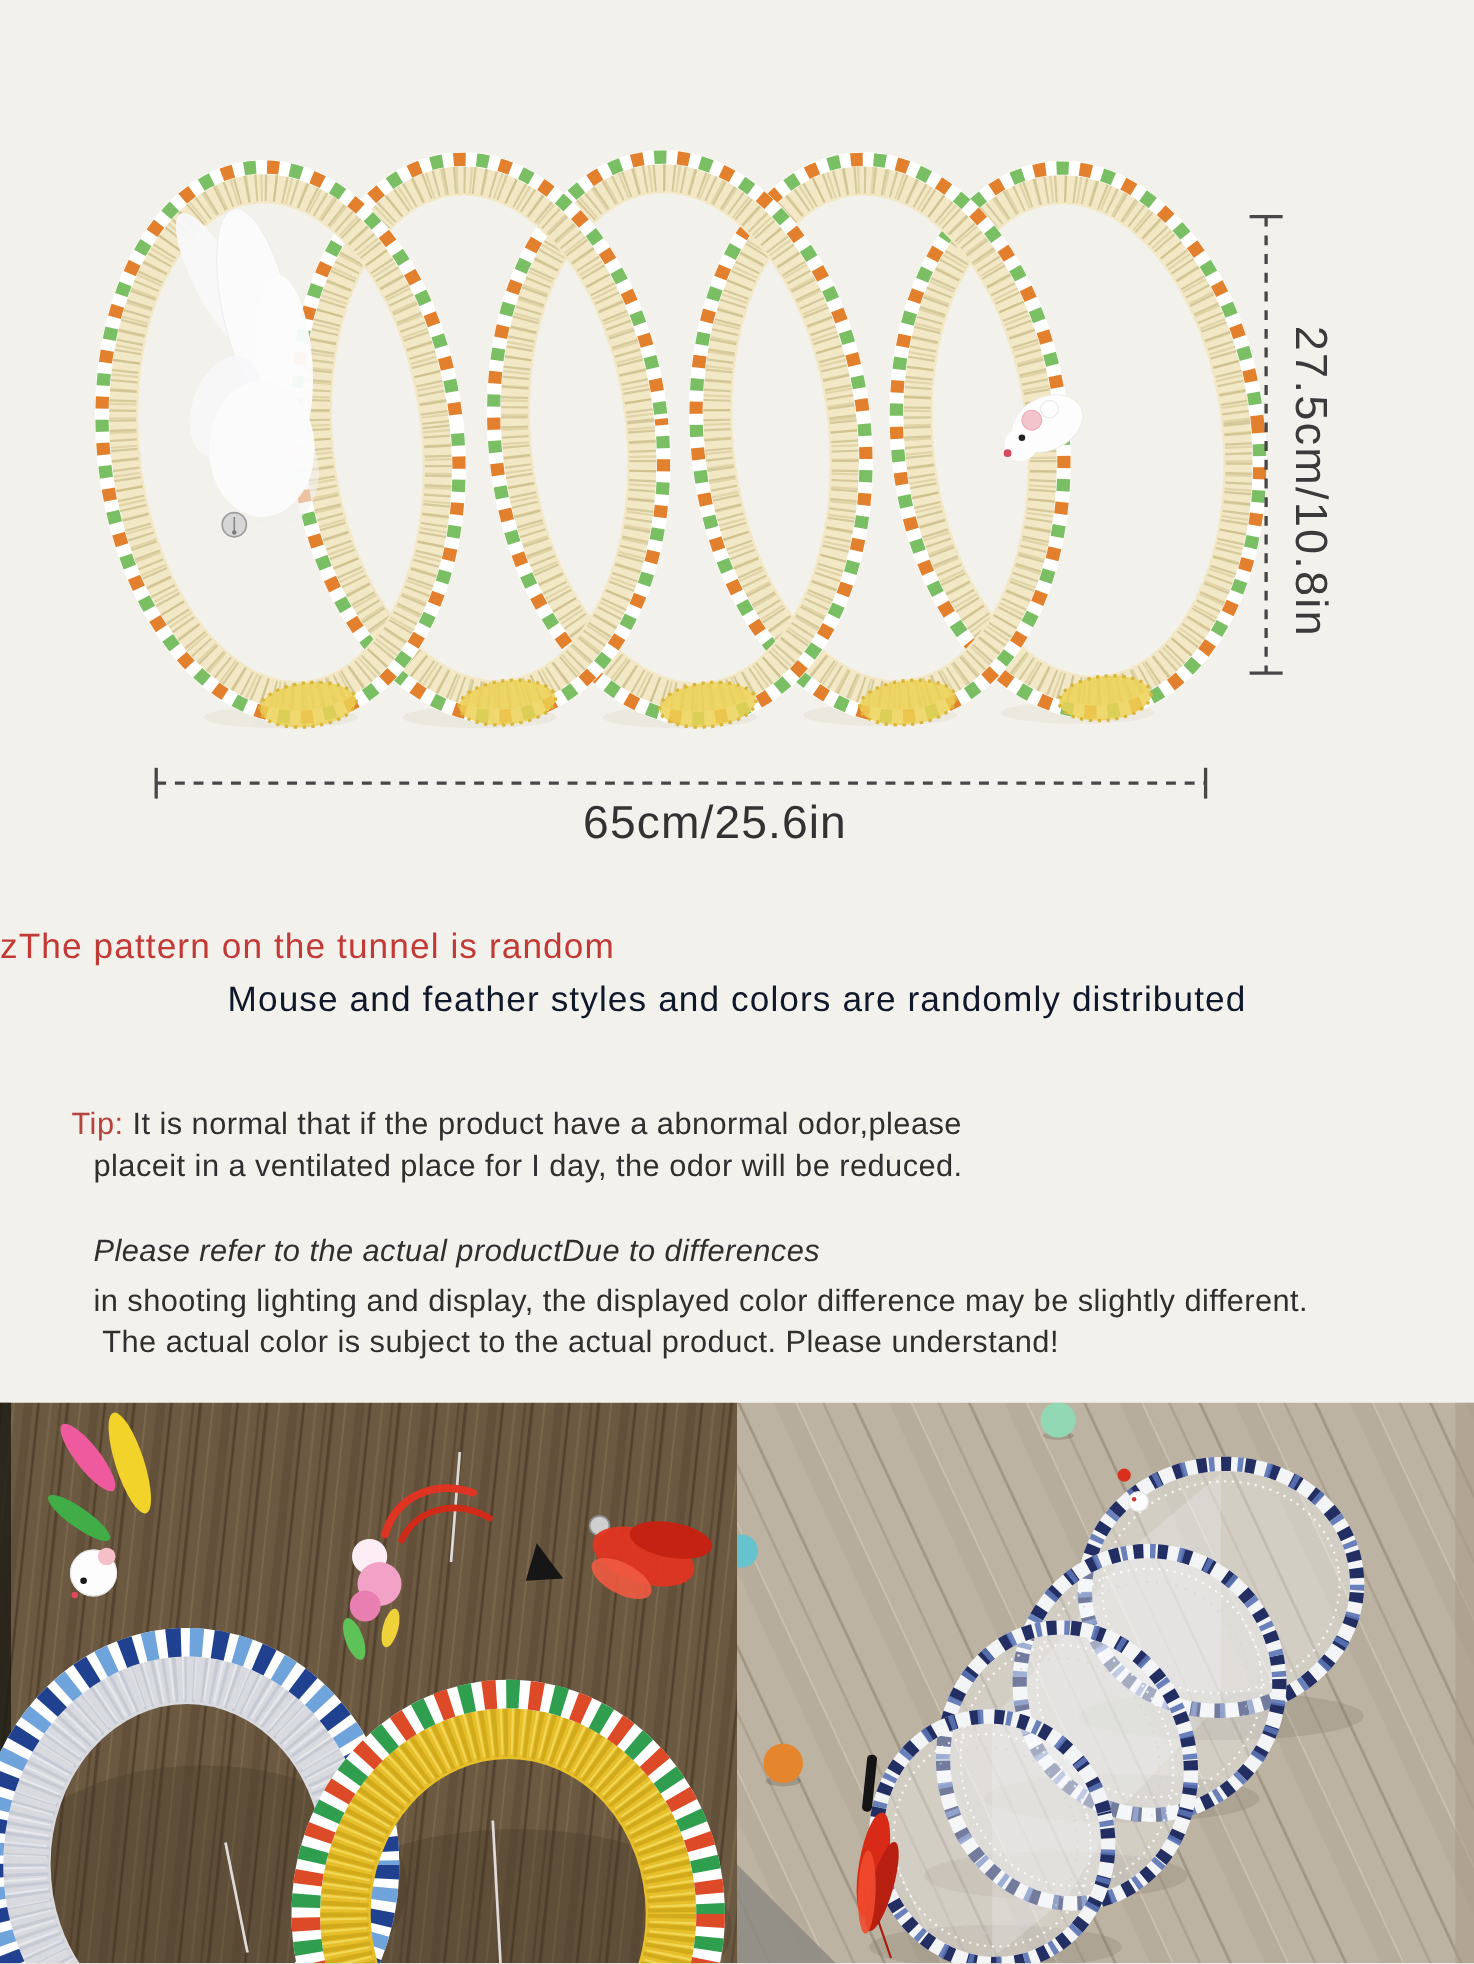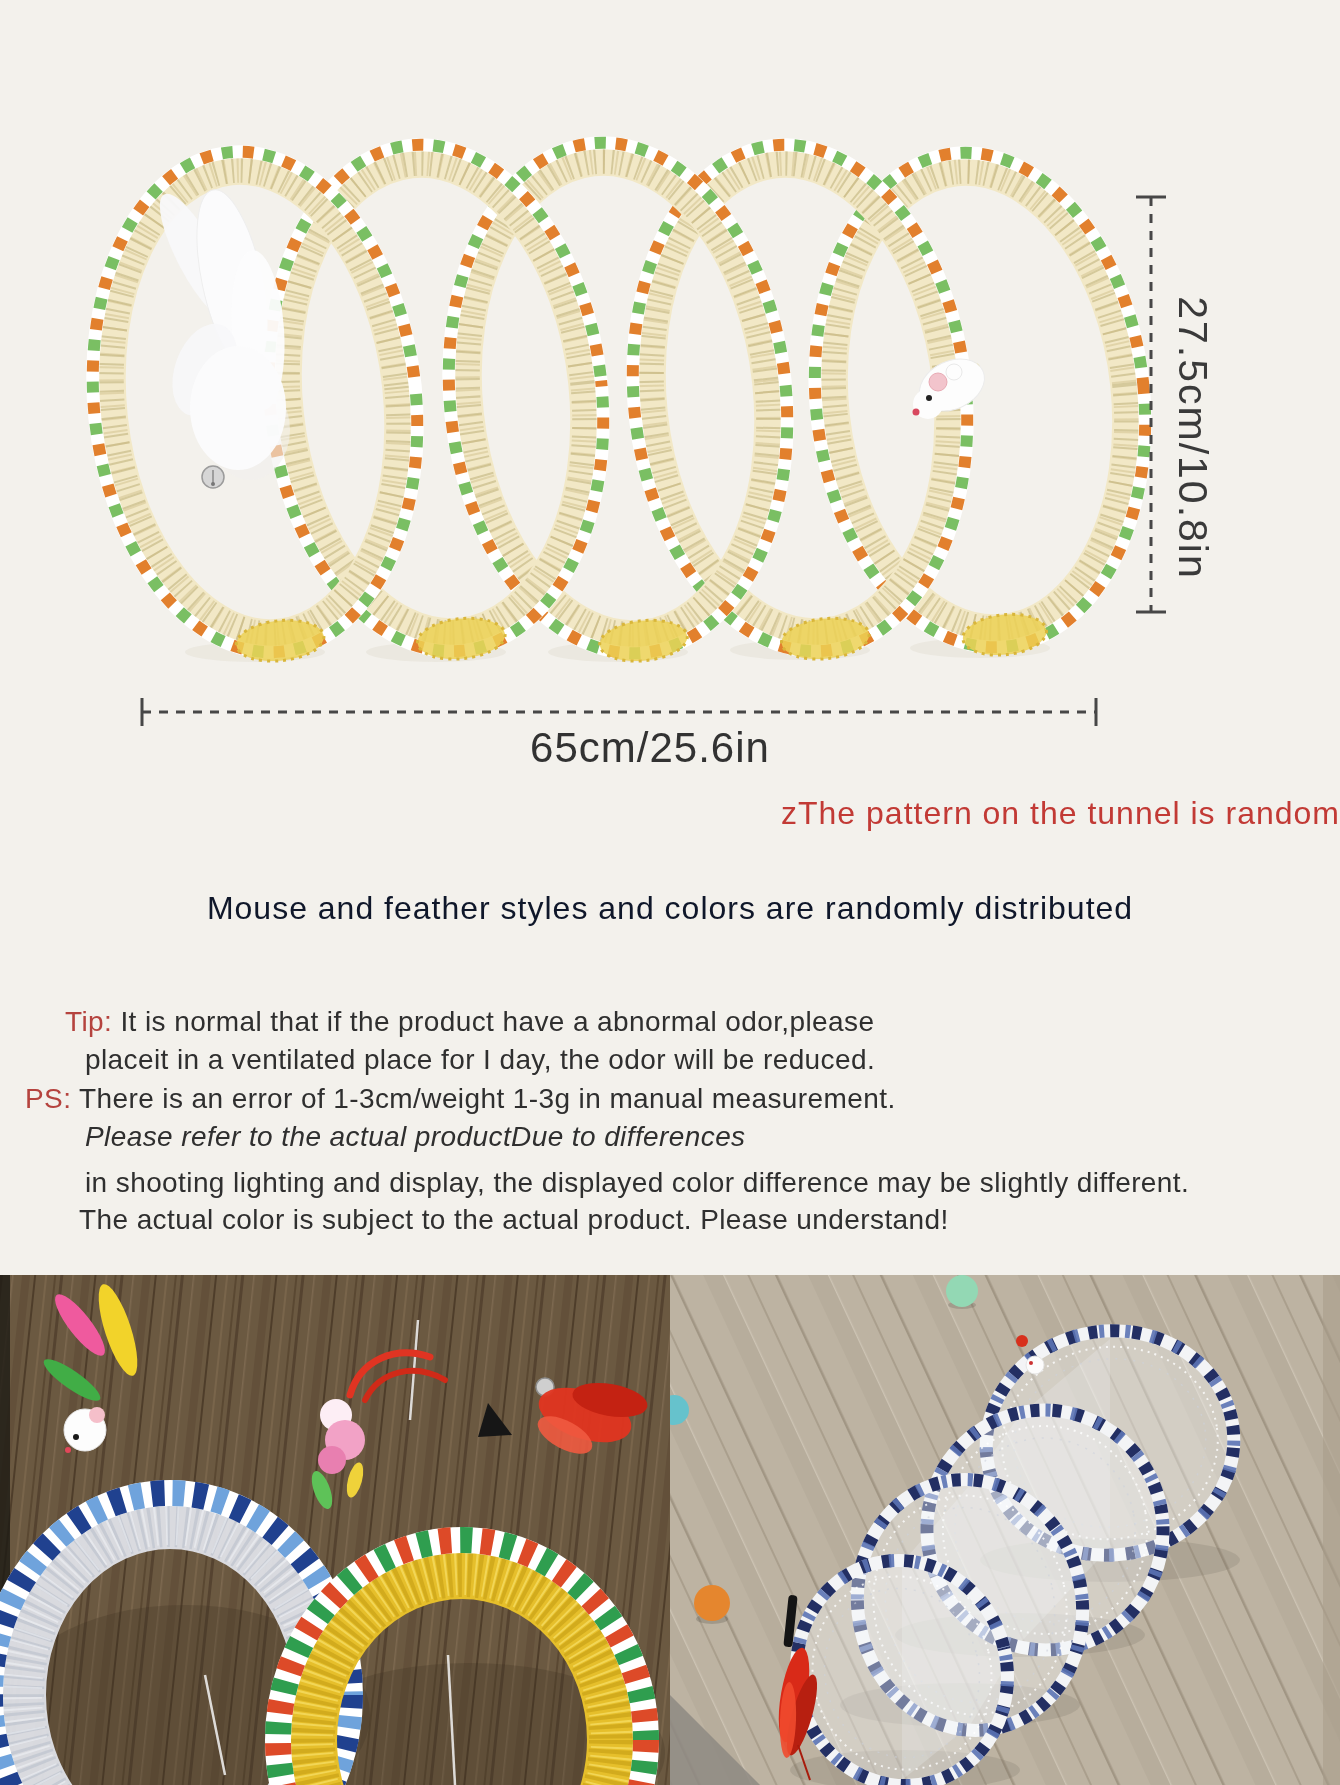--- a/index.html
+++ b/index.html
@@ -13,40 +13,40 @@
   .txt{white-space:nowrap;color:#2f2f2f;}
   .dim-w{
     left:0;width:1300px;top:724px;text-align:center;
     font-size:42px;color:#323232;letter-spacing:1px;
   }
   .folded{
     left:0;width:1300px;top:778px;text-align:center;
     font-size:36px;color:#2d2d2d;letter-spacing:3px;
   }
   .red1{
-    left:0;width:1340px;top:795px;text-align:right;
+    left:0;width:1340px;top:842px;text-align:left;
     font-size:32px;color:#c23a35;letter-spacing:1px;
   }
   .red2{
     left:0;width:1340px;top:890px;text-align:center;
     font-size:32px;color:#0f172a;letter-spacing:1px;
   }
   .dim-v{
     left:1192px;top:438px;
     transform:translate(-50%,-50%) rotate(90deg);
     font-size:41px;color:#3a3a3a;letter-spacing:2px;white-space:nowrap;
   }
   .body-line{font-size:28px;letter-spacing:0.4px;color:#2f2f2f;white-space:nowrap;}
   .lbl-red{color:#b5433e;}
   .l-tip1{left:37px;top:1006px;margin-left:28px;}
   .l-tip2{left:85px;top:1044px;}
   .l-ps1{left:25px;top:1083px;}
   .l-ps2{left:85px;top:1121px;font-style:italic;}
   .l-d1{left:85px;top:1167px;}
-  .l-d2{left:79px;top:1204px;}
+  .l-d2{left:93px;top:1204px;}
 </style>
 </head>
 <body>
 
 <div class="canvas">
 
   <svg class="abs" style="left:0;top:0" width="1340" height="1275" viewBox="0 0 1340 1275">
 
     <g fill="#e6e2d7" opacity="0.55">
       <ellipse cx="255" cy="652" rx="70" ry="10"></ellipse>
@@ -150,24 +150,20 @@
   <div class="abs dim-v">27.5cm/10.8in</div>
   <div class="abs txt dim-w">65cm/25.6in</div>
   <div class="abs txt red1">zThe pattern on the tunnel is random</div>
   <div class="abs txt red2">Mouse and feather styles and colors are randomly distributed</div>
 
   <div class="abs body-line l-tip1">
     <span class="lbl-red">Tip:</span>
     <span>It is normal that if the product have a abnormal odor,please</span>
   </div>
   <div class="abs body-line l-tip2">placeit in a ventilated place for I day, the odor will be reduced.</div>
-  <div class="abs body-line l-ps1">
-    <span class="lbl-red">PS:</span>
-    <span>There is an error of 1-3cm/weight 1-3g in manual measurement.</span>
-  </div>
   <div class="abs body-line l-ps2">Please refer to the actual productDue to differences</div>
   <div class="abs body-line l-d1">in shooting lighting and display, the displayed color difference may be slightly different.</div>
   <div class="abs body-line l-d2">The actual color is subject to the actual product. Please understand!</div>
 
   <svg class="abs" style="left:0;top:1275px" width="670" height="510" viewBox="0 0 670 510">
     <defs>
       <pattern id="woodDark" width="60" height="60" patternUnits="userSpaceOnUse" patternTransform="rotate(6)">
         <rect width="60" height="60" fill="#6b5941"></rect>
         <rect x="0" width="3" height="60" fill="#554330"></rect>
         <rect x="12" width="1.5" height="60" fill="#7d6950"></rect>

